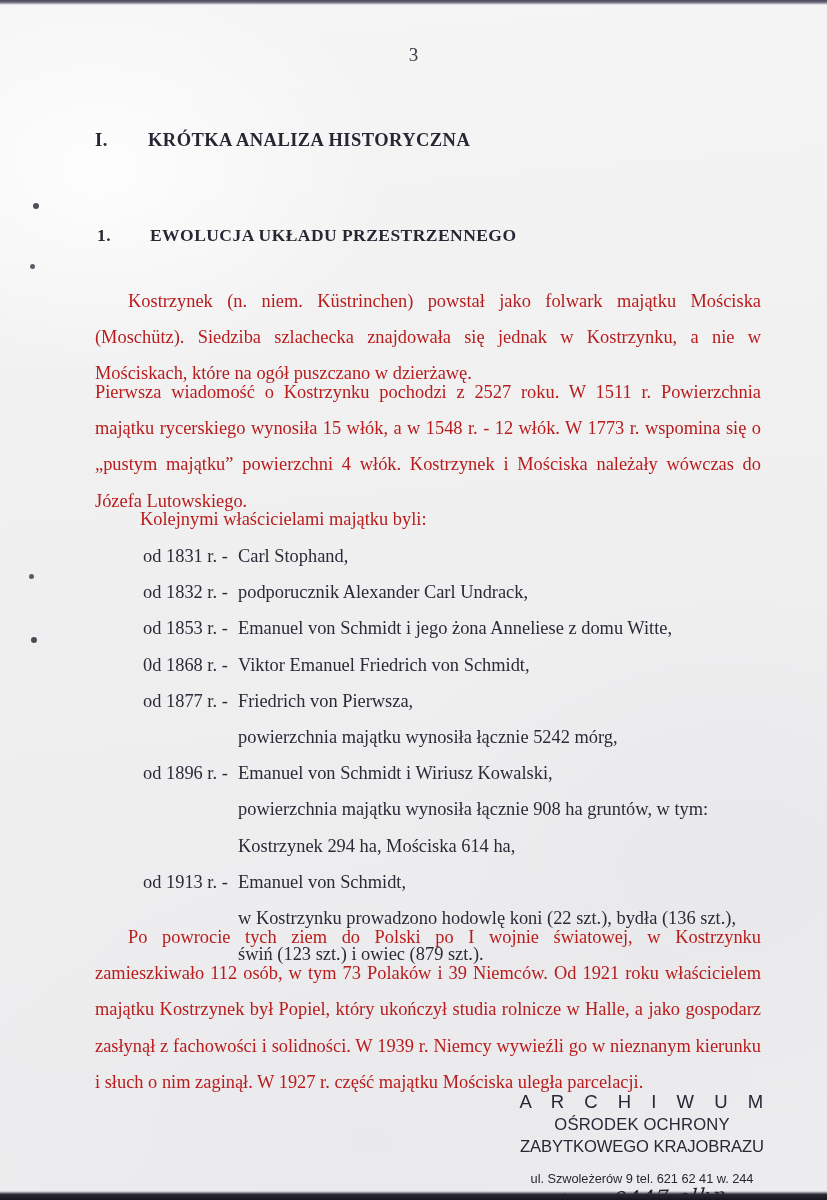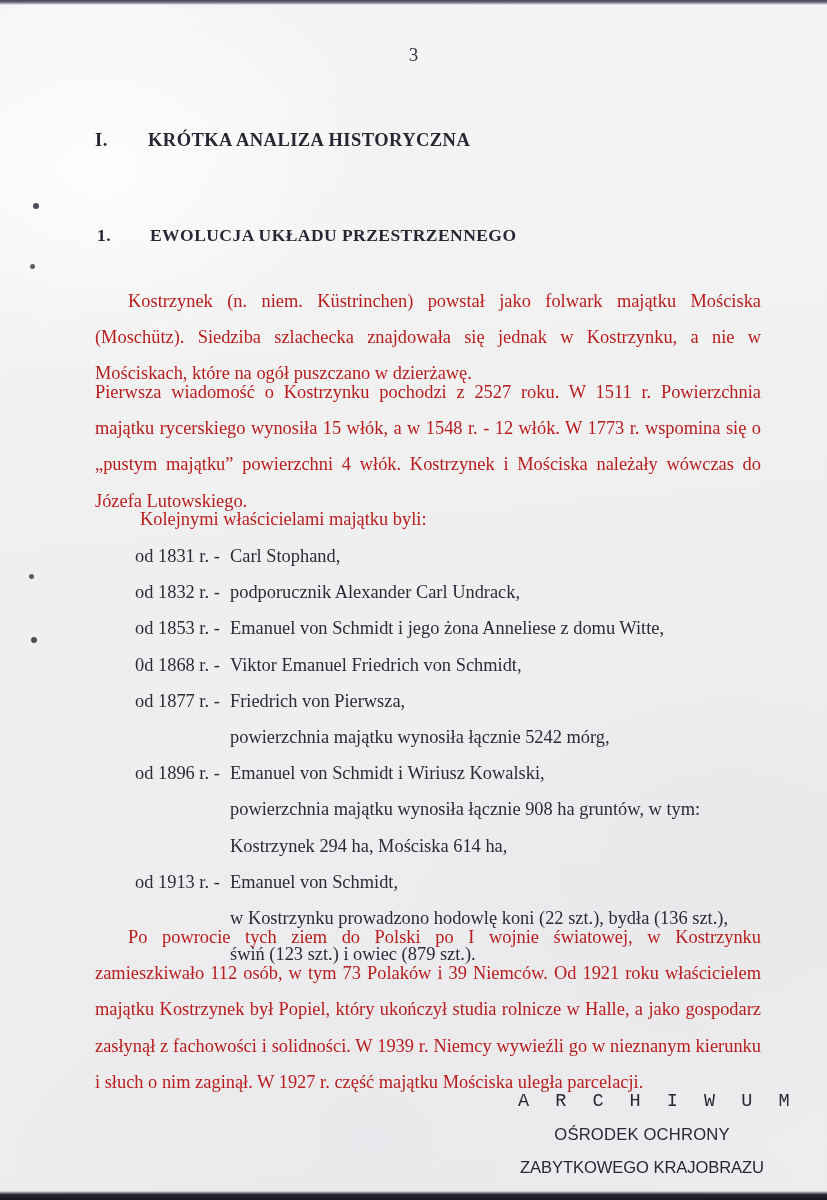--- a/index.html
+++ b/index.html
@@ -90,21 +90,21 @@
   .body-block p {
     margin: 0;
   }
   .indent-first {
     text-indent: 33px;
   }
 
   
   #owner-list {
     position: absolute;
-    left: 100px;
+    left: 108px;
     top: 538px;
     width: 666px;
     font-size: 18.4px;
     line-height: 36.2px;
     color: #2e2937;
   }
   .owner-row {
     display: flex;
     white-space: nowrap;
   }
@@ -125,34 +125,34 @@
   
   #stamp {
     position: absolute;
     top: 1091px;
     left: 512px;
     width: 260px;
     color: #2a2635;
     z-index: 3;
   }
   .stamp-line1 {
-    font-family: Liberation Mono, monospace;
+    font-family: Liberation Sans, sans-serif;
     font-size: 18.5px;
     letter-spacing: 7.5px;
     text-align: center;
     padding-left: 6px;
     white-space: nowrap;
   }
   .stamp-line2, .stamp-line3 {
     font-family: "Liberation Sans", "DejaVu Sans", sans-serif;
     font-size: 16.6px;
     letter-spacing: 0.2px;
     text-align: center;
     white-space: nowrap;
-    margin-top: 13px;
+    margin-top: 2px;
   }
   .stamp-line3 { letter-spacing: -0.1px; }
   .stamp-line4 {
     font-family: "Liberation Sans", "DejaVu Sans", sans-serif;
     font-size: 12.8px;
     text-align: center;
     white-space: nowrap;
     margin-top: 14px;
     letter-spacing: -0.05px;
   }

